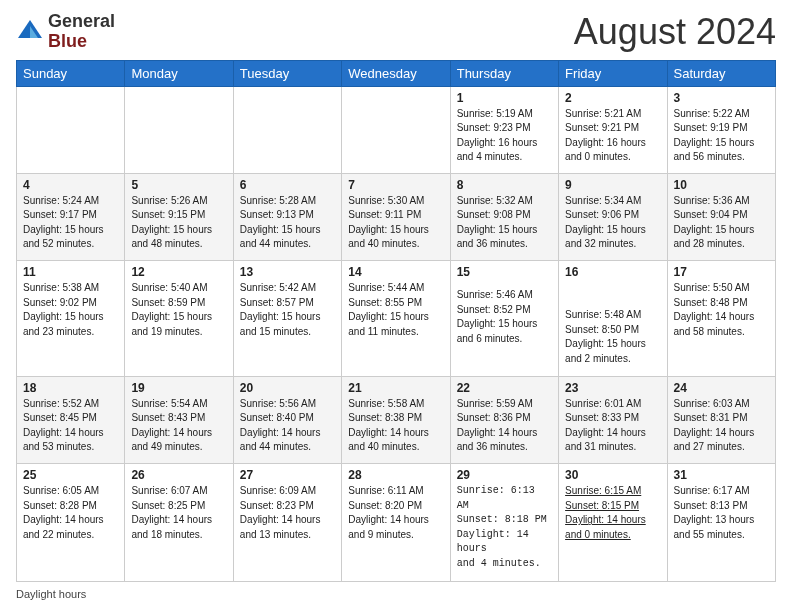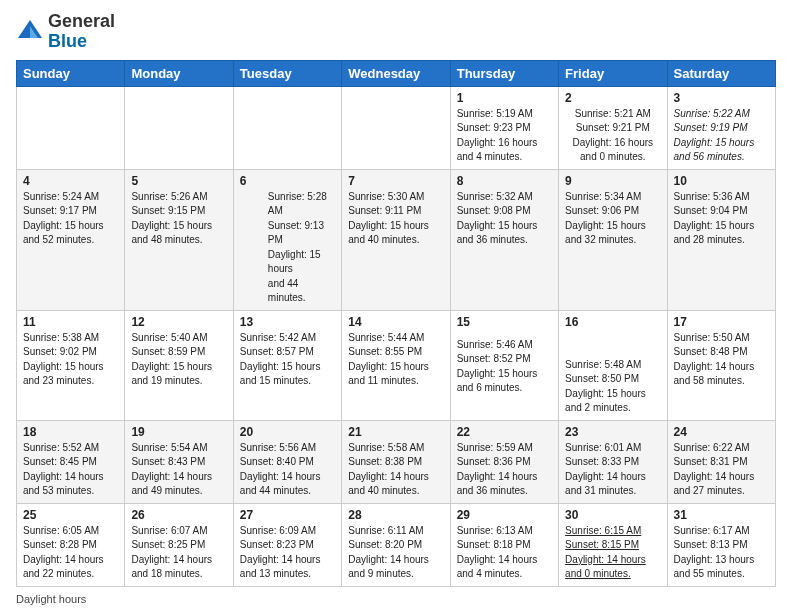--- a/index.html
+++ b/index.html
@@ -27,21 +27,21 @@
       display: flex;
       align-items: center;
       gap: 4px;
     }
     .logo-text {
       font-size: 18px;
       font-weight: bold;
       line-height: 1.1;
     }
     .logo-general { color: #333; }
-    .logo-blue { color: #0369a1; }
+    .logo-blue { color: #7f1d1d; }
     .logo-icon {
       width: 28px;
       height: 28px;
     }
     .title-block {
       text-align: right;
     }
     .month-year {
       font-size: 36px;
       font-weight: 300;
@@ -57,21 +57,21 @@
       border-collapse: collapse;
       width: 100%;
       table-layout: fixed;
     }
     .calendar th {
       background-color: #2471c8;
       color: #fff;
       text-align: left;
       padding: 5px 6px;
       font-size: 13px;
-      font-weight: 700;
+      font-weight: 400;
       border: 1px solid #1a5faa;
     }
     .calendar td {
       vertical-align: top;
       padding: 4px 6px;
       border: 1px solid #ccc;
       font-size: 10.5px;
       color: #222;
       background: #fff;
       height: 80px;
@@ -109,20 +109,21 @@
       <svg class="logo-icon" viewBox="0 0 28 28">
         <polygon points="14,2 26,20 2,20" fill="#1a6abf"></polygon>
         <polygon points="14,8 22,20 14,20" fill="#5aace0"></polygon>
       </svg>
       <div class="logo-text">
         <span class="logo-general">General</span><br>
         <span class="logo-blue">Blue</span>
       </div>
     </div>
     <div class="title-block">
+      <div class="month-year">August 2024</div>
     </div>
   </div>
 
   <table class="calendar">
     <thead>
       <tr>
         <th>Sunday</th>
         <th>Monday</th>
         <th>Tuesday</th>
         <th>Wednesday</th>
@@ -139,28 +140,28 @@
           <td></td>
           <td>
             <span class="day-number">1</span>
             <div class="day-info" style="white-space: pre-line;">Sunrise: 5:19 AM
 Sunset: 9:23 PM
 Daylight: 16 hours
 and 4 minutes.</div>
           </td>
           <td>
             <span class="day-number">2</span>
-            <div class="day-info" style="white-space: pre-line; text-align: center;">Sunrise: 5:21 AM
+            <div class="day-info" style="white-space: pre-line;">Sunrise: 5:21 AM
 Sunset: 9:21 PM
 Daylight: 16 hours
 and 0 minutes.</div>
           </td>
           <td>
             <span class="day-number">3</span>
-            <div class="day-info" style="white-space: pre-line; font-style: italic;">Sunrise: 5:22 AM
+            <div class="day-info" style="white-space: pre-line;">Sunrise: 5:22 AM
 Sunset: 9:19 PM
 Daylight: 15 hours
 and 56 minutes.</div>
           </td>
         </tr>
         <tr>
           <td>
             <span class="day-number">4</span>
             <div class="day-info" style="white-space: pre-line;">Sunrise: 5:24 AM
 Sunset: 9:17 PM
@@ -169,21 +170,21 @@
           </td>
           <td>
             <span class="day-number">5</span>
             <div class="day-info" style="white-space: pre-line;">Sunrise: 5:26 AM
 Sunset: 9:15 PM
 Daylight: 15 hours
 and 48 minutes.</div>
           </td>
           <td>
             <span class="day-number">6</span>
-            <div class="day-info" style="white-space: pre-line; margin-left: 28px;">Sunrise: 5:28 AM
+            <div class="day-info" style="white-space: pre-line;">Sunrise: 5:28 AM
 Sunset: 9:13 PM
 Daylight: 15 hours
 and 44 minutes.</div>
           </td>
           <td>
             <span class="day-number">7</span>
             <div class="day-info" style="white-space: pre-line;">Sunrise: 5:30 AM
 Sunset: 9:11 PM
 Daylight: 15 hours
 and 40 minutes.</div>
@@ -299,21 +300,21 @@
           </td>
           <td>
             <span class="day-number">23</span>
             <div class="day-info" style="white-space: pre-line;">Sunrise: 6:01 AM
 Sunset: 8:33 PM
 Daylight: 14 hours
 and 31 minutes.</div>
           </td>
           <td>
             <span class="day-number">24</span>
-            <div class="day-info" style="white-space: pre-line;">Sunrise: 6:22 AM
+            <div class="day-info" style="white-space: pre-line;">Sunrise: 6:03 AM
 Sunset: 8:31 PM
 Daylight: 14 hours
 and 27 minutes.</div>
           </td>
         </tr>
         <tr>
           <td>
             <span class="day-number">25</span>
             <div class="day-info" style="white-space: pre-line;">Sunrise: 6:05 AM
 Sunset: 8:28 PM
@@ -336,21 +337,21 @@
           </td>
           <td>
             <span class="day-number">28</span>
             <div class="day-info" style="white-space: pre-line;">Sunrise: 6:11 AM
 Sunset: 8:20 PM
 Daylight: 14 hours
 and 9 minutes.</div>
           </td>
           <td>
             <span class="day-number">29</span>
-            <div class="day-info" style="white-space: pre-line;">Sunrise: 6:13 AM
+            <div class="day-info" style="white-space: pre-line; font-family: Liberation Mono, monospace;">Sunrise: 6:13 AM
 Sunset: 8:18 PM
 Daylight: 14 hours
 and 4 minutes.</div>
           </td>
           <td>
             <span class="day-number">30</span>
             <div class="day-info" style="white-space: pre-line; text-decoration: underline;">Sunrise: 6:15 AM
 Sunset: 8:15 PM
 Daylight: 14 hours
 and 0 minutes.</div>

